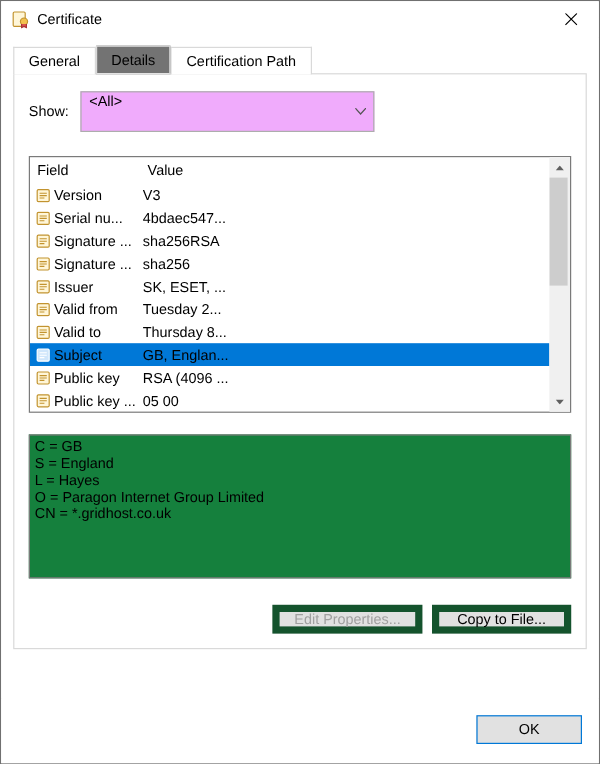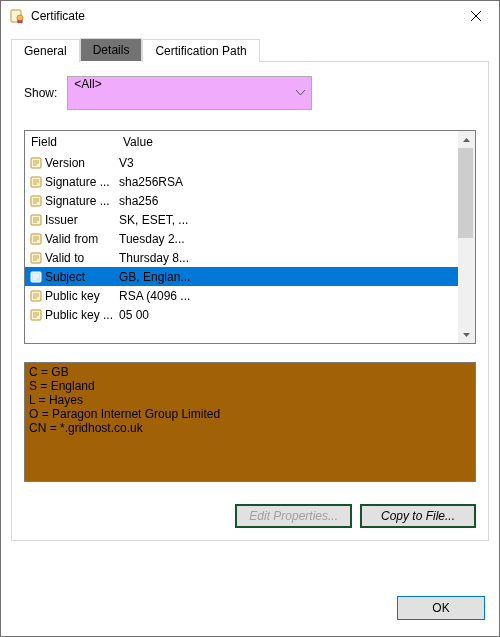--- a/index.html
+++ b/index.html
@@ -142,40 +142,39 @@
     width:17px;height:17px;display:flex;align-items:center;justify-content:center;color:#606060;background:#f0f0f0;
   }
   .sb-thumb {
     width:15px; height:90px; background:#cdcdcd; margin-top:0;
   }
   .sb-track {flex:1; width:17px; background:#f0f0f0; display:flex; flex-direction:column;}
   .detailbox {
     margin-top: 18px;
     height: 120px;
     border: 1px solid #7a7a7a;
-    background: #a16207;
+    background: #15803d;
     padding: 2px 4px;
     white-space: pre;
     color:#000;
     overflow:hidden;
   }
   .btn-row {
     margin-top: 22px;
     display:flex; justify-content:flex-end; gap:8px;
   }
   .btn {
     min-width: 116px;
     height: 24px;
-    border: 2px solid #14532d;
+    border: 6px solid #14532d;
     background: #e1e1e1;
     color:#000;
     display:flex;align-items:center;justify-content:center;
     padding: 0 12px;
     cursor: default;
-    font-style: italic;
   }
   .btn.disabled { color:#a0a0a0; }
   .footer {
     border-top: 0;
     padding: 14px 14px 16px 0;
     display:flex; justify-content:flex-end;
     background:#fff;
   }
   .ok-btn {
     min-width: 88px; height: 24px;
@@ -246,20 +245,32 @@
                   <span class="col-value">V3</span>
                 </div>
                 <div class="list-row">
                   <span class="col-field">
                     <span class="row-icon">
                       <svg width="12" height="12" viewBox="0 0 12 12">
                         <rect x="1" y="1" width="10" height="10" rx="1" fill="#fff6d8" stroke="#c2932f"></rect>
                         <path d="M3 4 H9 M3 6 H9 M3 8 H7" stroke="#c2932f" stroke-width="0.9"></path>
                       </svg>
                     </span>
+                    <span>Serial nu...</span>
+                  </span>
+                  <span class="col-value">4bdaec547...</span>
+                </div>
+                <div class="list-row">
+                  <span class="col-field">
+                    <span class="row-icon">
+                      <svg width="12" height="12" viewBox="0 0 12 12">
+                        <rect x="1" y="1" width="10" height="10" rx="1" fill="#fff6d8" stroke="#c2932f"></rect>
+                        <path d="M3 4 H9 M3 6 H9 M3 8 H7" stroke="#c2932f" stroke-width="0.9"></path>
+                      </svg>
+                    </span>
                     <span>Signature ...</span>
                   </span>
                   <span class="col-value">sha256RSA</span>
                 </div>
                 <div class="list-row">
                   <span class="col-field">
                     <span class="row-icon">
                       <svg width="12" height="12" viewBox="0 0 12 12">
                         <rect x="1" y="1" width="10" height="10" rx="1" fill="#fff6d8" stroke="#c2932f"></rect>
                         <path d="M3 4 H9 M3 6 H9 M3 8 H7" stroke="#c2932f" stroke-width="0.9"></path>

